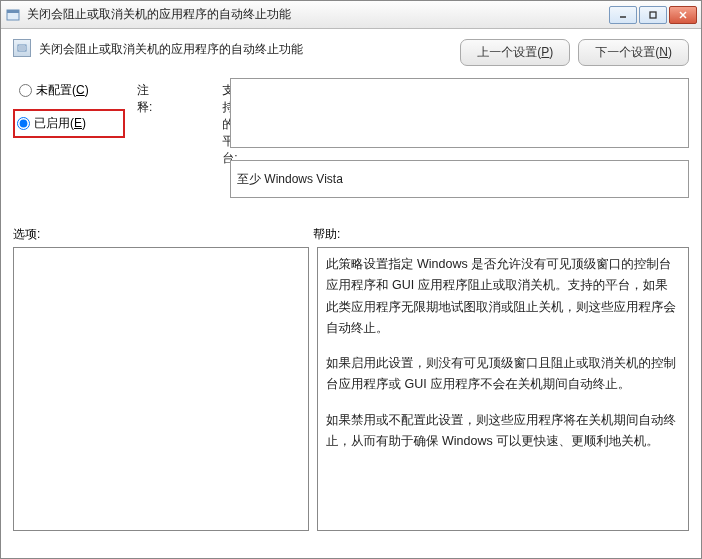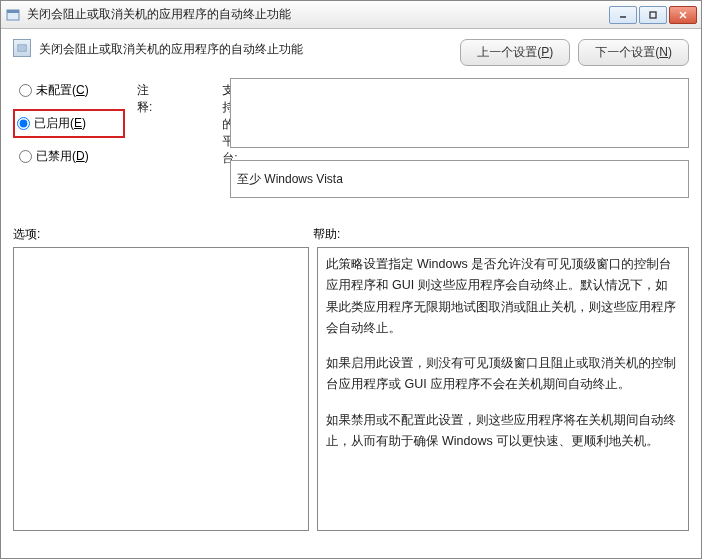--- a/index.html
+++ b/index.html
@@ -176,24 +176,20 @@
     <label class="radio-item">
       <input type="radio" name="state" style="">
       <span>未配置(<span class="underline-key">C</span>)</span>
     </label>
     <div class="highlighted">
       <label class="radio-item">
         <input type="radio" name="state" checked="" style="">
         <span>已启用(<span class="underline-key">E</span>)</span>
       </label>
     </div>
-    <label class="radio-item">
-      <input type="radio" name="state" style="">
-      <span>已禁用(<span class="underline-key">D</span>)</span>
-    </label>
   </div>
   <div class="labels-col">
     <div class="lbl">注释:</div>
     <div class="lbl">支持的平台:</div>
   </div>
   <div class="fields-col">
     <textarea class="textarea-comment" style=""></textarea>
     <div class="platform-field">
       <span>至少 Windows Vista</span>
     </div>
@@ -201,17 +197,17 @@
 </div>
 
 <div class="split-labels">
   <div class="left">选项:</div>
   <div>帮助:</div>
 </div>
 
 <div class="lower">
   <div class="options-box"></div>
   <div class="help-box">
-    <p>此策略设置指定 Windows 是否允许没有可见顶级窗口的控制台应用程序和 GUI 则这些应用程序会自动终止。默认情况下，如果此类应用程序无限期地试图取消或阻止关机，则这些应用程序会自动终止。</p>
+    <p>此策略设置指定 Windows 是否允许没有可见顶级窗口的控制台应用程序和 GUI 应用程序阻止或取消关机。支持的平台，如果此类应用程序无限期地试图取消或阻止关机，则这些应用程序会自动终止。</p>
     <p>如果启用此设置，则没有可见顶级窗口且阻止或取消关机的控制台应用程序或 GUI 应用程序不会在关机期间自动终止。</p>
     <p>如果禁用或不配置此设置，则这些应用程序将在关机期间自动终止，从而有助于确保 Windows 可以更快速、更顺利地关机。</p>
   </div>
 </div>
 
 </body></html>

